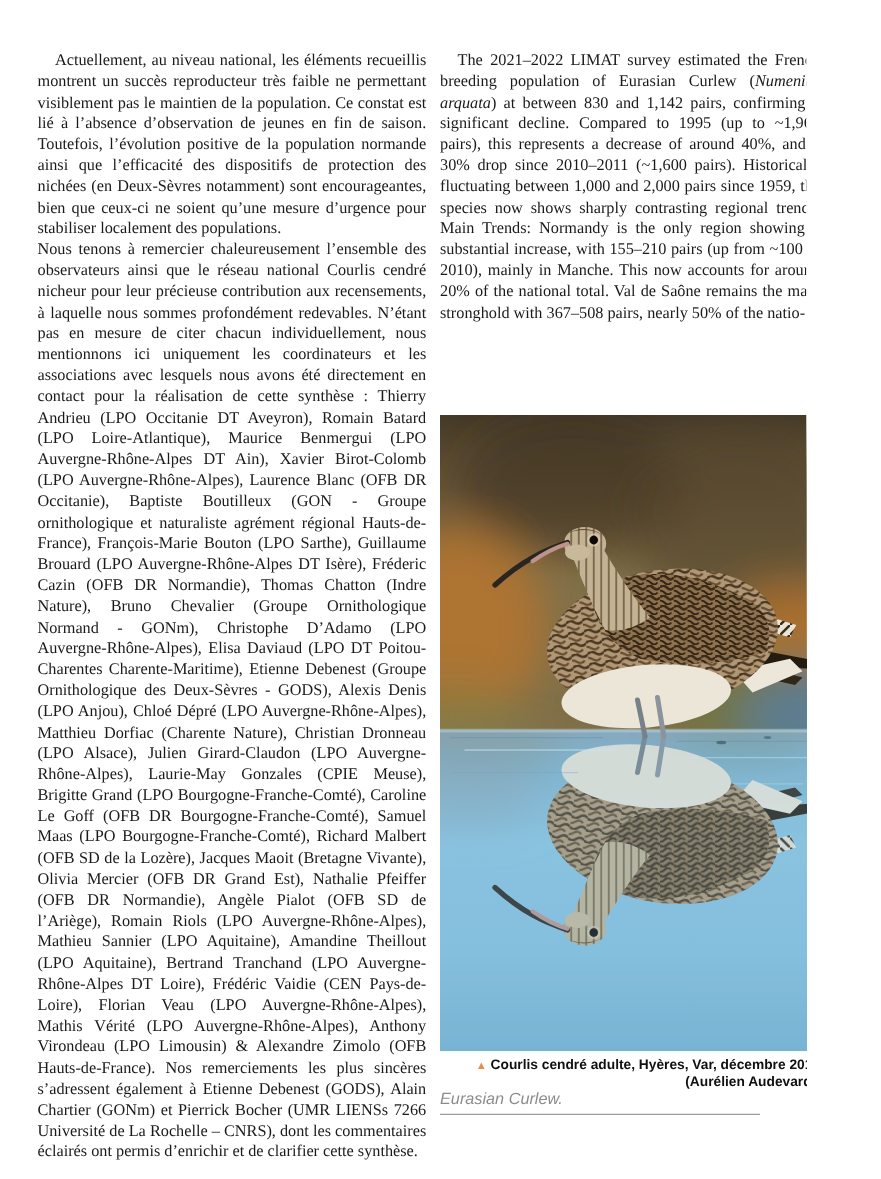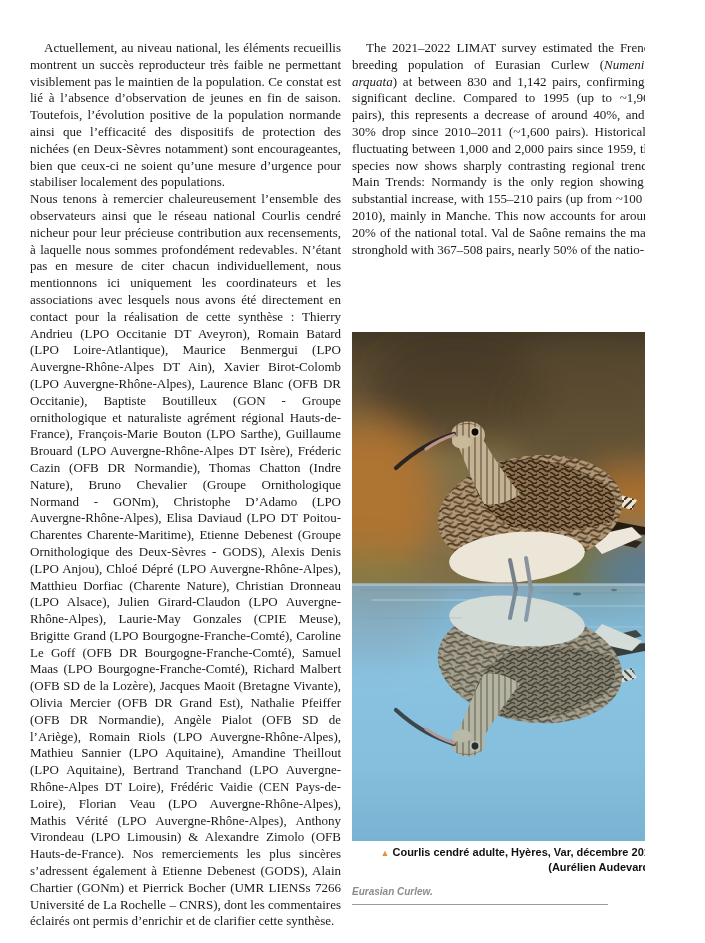--- a/index.html
+++ b/index.html
@@ -18,21 +18,21 @@
   .it{font-style:italic;}
 
   
   #photo{position:absolute;left:352px;top:332px;width:304px;height:509px;}
   #photo svg{display:block;}
 
   
   #caption{position:absolute;left:352px;top:846px;width:304px;font-family:"Liberation Sans",sans-serif;}
   .cap-bold{font-weight:bold;font-size:11px;line-height:13.5px;color:#101010;text-align:right;}
   .cap-marker{color:#e28f49;font-size:9px;margin-right:3px;}
-  .cap-italic{font-style:italic;font-size:10px;color:#8c8c8c;margin-top:12px;line-height:12px;font-weight:bold;}
+  .cap-italic{font-style:italic;font-size:13px;color:#8c8c8c;margin-top:0;line-height:12px;}
   .cap-rule{width:256px;border-top:1px solid #9a9a9a;margin-top:6px;}
 
   
   #v-rule{position:absolute;left:656px;top:0;width:1px;height:943px;background:#c4c4c4;}
   #accent-top{position:absolute;left:657px;top:2px;width:17px;height:31px;background:#e28f49;}
   .vtext{position:absolute;transform:rotate(-90deg);transform-origin:0 0;white-space:nowrap;
          font-family:"Liberation Sans",sans-serif;}
   #sidebar-title{left:659px;top:392px;height:16px;font-size:10px;letter-spacing:.2px;color:#3a3a3a;}
   #sidebar-title b{color:#1a1a1a;font-weight:bold;}
   #journal-mark{left:660px;top:900px;height:14px;font-size:11px;color:#1a1a1a;}

